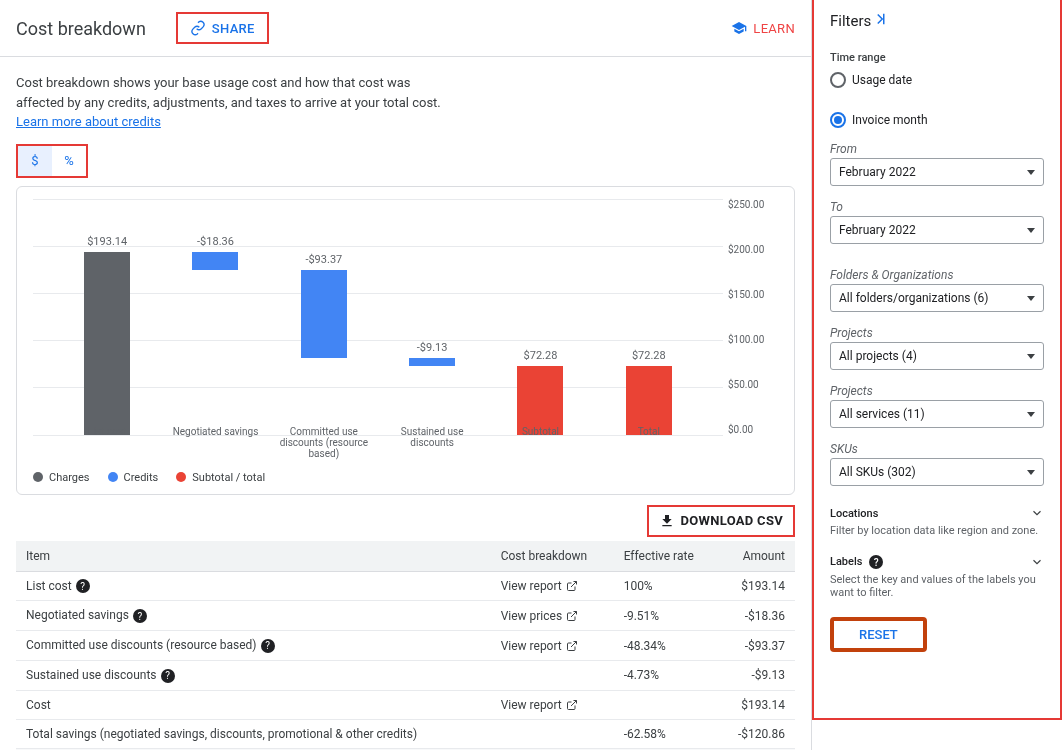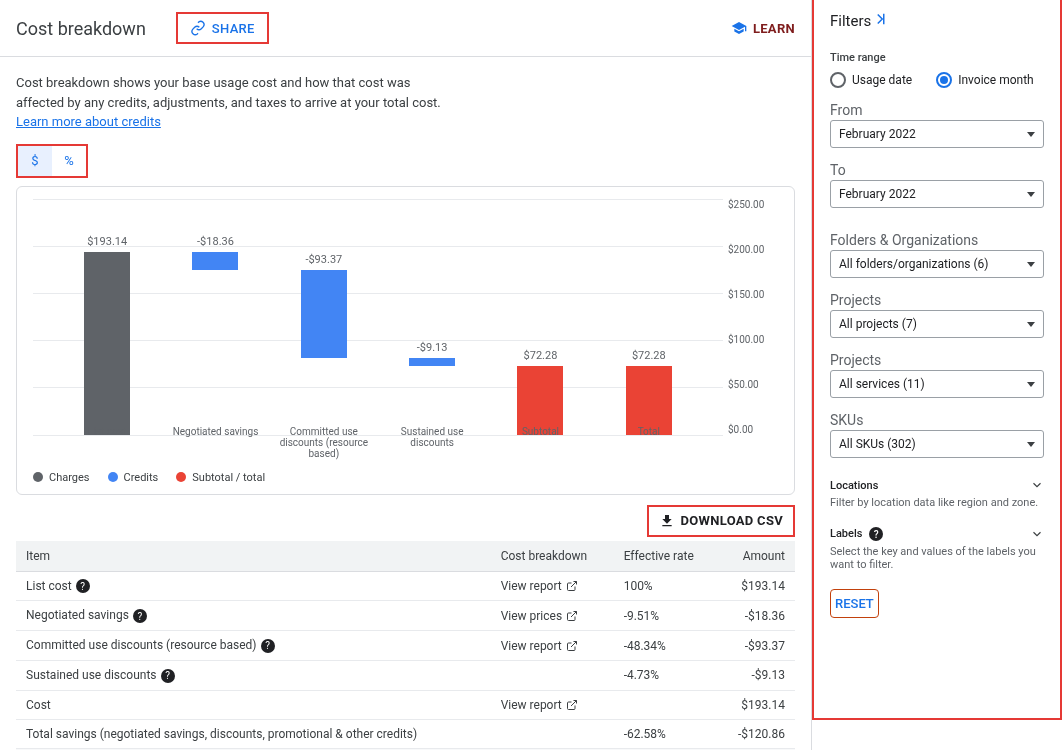--- a/index.html
+++ b/index.html
@@ -1,21 +1,21 @@
 <!DOCTYPE html>
 <html><head>
 <meta charset="utf-8">
 <style>
 * { box-sizing: border-box; margin: 0; padding: 0; font-family: Roboto, Arial, sans-serif; }
 body { background: #fff; color: #202124; font-size: 13px; display: flex; width: 1062px; height: 750px; }
 .main { flex: 1; border-right: 1px solid #dadce0; overflow: hidden; }
 .header { display: flex; align-items: center; padding: 12px 16px; border-bottom: 1px solid #dadce0; }
 .page-title { font-size: 18px; font-weight: 400; color: #3c4043; margin-right: 30px; }
 .share-btn { display: flex; align-items: center; gap: 6px; color: #1a73e8; font-weight: 500; font-size: 13px; letter-spacing: 0.3px; padding: 6px 12px; cursor: pointer; border: 2px solid #e53935; }
-.learn-btn { display: flex; align-items: center; gap: 6px; color: #7f1d1d; font-weight: 700; font-size: 13px; letter-spacing: 0.3px; margin-left: auto; cursor: pointer; text-align: center; }
+.learn-btn { display: flex; align-items: center; gap: 6px; color: #ef4444; font-weight: 400; font-size: 13px; letter-spacing: 0.3px; margin-left: auto; cursor: pointer; text-align: center; }
 .icon { width: 16px; height: 16px; display: inline-flex; align-items: center; justify-content: center; }
 .content { padding: 16px; }
 .desc { font-size: 13px; color: #3c4043; margin-bottom: 12px; line-height: 1.5; max-width: 440px; }
 .desc a { color: #1a73e8; text-decoration: underline; }
 .toggle-group { display: inline-flex; border: 2px solid #e53935; margin-bottom: 8px; }
 .toggle-btn { width: 34px; height: 30px; display: flex; align-items: center; justify-content: center; font-size: 13px; color: #1a73e8; cursor: pointer; }
 .toggle-btn.active { background: #e8f0fe; }
 .chart-card { border: 1px solid #dadce0; border-radius: 6px; padding: 12px 16px 10px; }
 .chart-area { position: relative; height: 260px; margin-bottom: 6px; }
 .y-axis { position: absolute; right: 0; top: 0; bottom: 24px; width: 50px; display: flex; flex-direction: column; justify-content: space-between; text-align: left; font-size: 10px; color: #5f6368; }
@@ -39,32 +39,32 @@
 tr.subtotal td { background: #f8f9fa; text-align: right; }
 tr.subtotal td:first-child { text-align: left; }
 .help-icon { display: inline-flex; width: 14px; height: 14px; border-radius: 50%; background: #202124; color: #fff; font-size: 10px; align-items: center; justify-content: center; margin-left: 4px; vertical-align: middle; }
 .report-link { display: inline-flex; align-items: center; gap: 4px; }
 
 .filters { width: 250px; padding: 10px 16px; position: relative; border: 2px solid #e53935; border-top: none; height: 720px; }
 .filters-header { display: flex; align-items: center; margin-bottom: 20px; }
 .filters-title { font-size: 15px; font-weight: 400; }
 .collapse-icon { color: #1a73e8; cursor: pointer; }
 .section-label { font-size: 11px; font-weight: 500; color: #3c4043; margin-bottom: 8px; }
-.radio-row { display: flex; gap: 24px; margin-bottom: 14px; font-size: 12px; }
+.radio-row { display: flex; gap: 24px; margin-bottom: 14px; font-size: 12px; flex-direction: column; }
 .radio-item { display: flex; align-items: center; gap: 6px; cursor: pointer; }
 .radio-outer { width: 16px; height: 16px; border-radius: 50%; border: 2px solid #5f6368; display: flex; align-items: center; justify-content: center; }
 .radio-outer.sel { border-color: #1a73e8; }
 .radio-inner { width: 8px; height: 8px; border-radius: 50%; background: #1a73e8; }
 .field-group { margin-bottom: 14px; }
-.field-label { font-size: 14px; color: #5f6368; margin-bottom: 2px; }
+.field-label { font-size: 12px; color: #5f6368; margin-bottom: 2px; font-style: italic; }
 .select { border: 1px solid #9aa0a6; border-radius: 3px; padding: 6px 8px; display: flex; align-items: center; justify-content: space-between; font-size: 12px; cursor: pointer; }
 .chev { width: 0; height: 0; border-left: 4px solid transparent; border-right: 4px solid transparent; border-top: 5px solid #3c4043; }
 .expand-row { display: flex; align-items: center; justify-content: space-between; font-size: 11px; font-weight: 500; margin-bottom: 4px; cursor: pointer; gap: 25px; }
 .hint { font-size: 11px; color: #5f6368; margin-bottom: 18px; }
-.reset-btn { border: 1px solid #c2410c; border-radius: 4px; padding: 6px 4px; color: #1a73e8; font-size: 13px; font-weight: 500; cursor: pointer; background: #fff; }
+.reset-btn { border: 4px solid #c2410c; border-radius: 4px; padding: 6px 25px; color: #1a73e8; font-size: 13px; font-weight: 500; cursor: pointer; background: #fff; }
 </style>
 </head>
 <body>
 
 <div class="main">
   <div class="header">
     <div class="page-title">Cost breakdown</div>
     <div class="share-btn">
       <span class="icon">
         <svg width="16" height="16" viewBox="0 0 24 24" fill="none" stroke="#1a73e8" stroke-width="2">
@@ -290,21 +290,21 @@
   <div class="field-group">
     <div class="field-label">Folders &amp; Organizations</div>
     <div class="select">
       <span>All folders/organizations (6)</span>
       <div class="chev"></div>
     </div>
   </div>
   <div class="field-group">
     <div class="field-label">Projects</div>
     <div class="select">
-      <span>All projects (7)</span>
+      <span>All projects (4)</span>
       <div class="chev"></div>
     </div>
   </div>
   <div class="field-group">
     <div class="field-label">Projects</div>
     <div class="select">
       <span>All services (11)</span>
       <div class="chev"></div>
     </div>
   </div>

